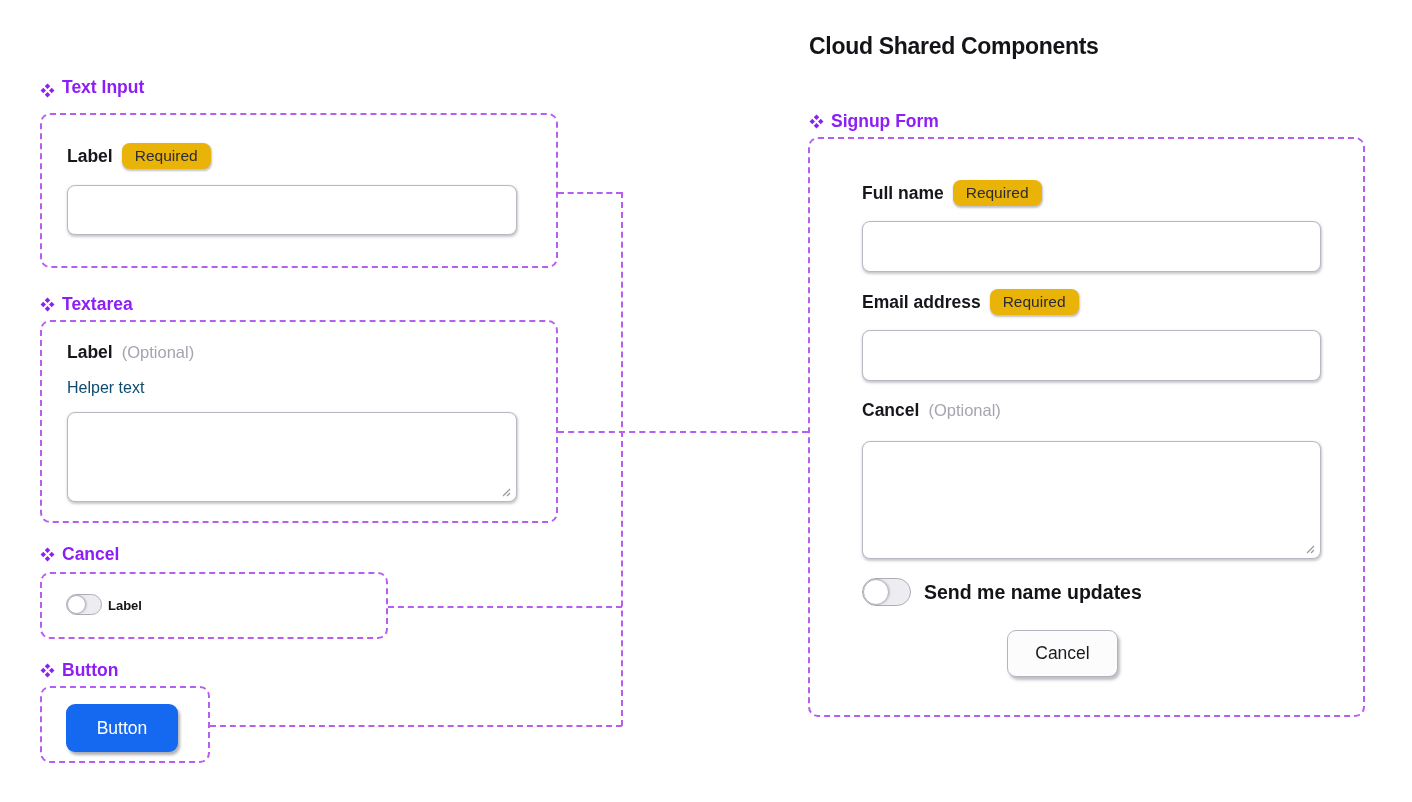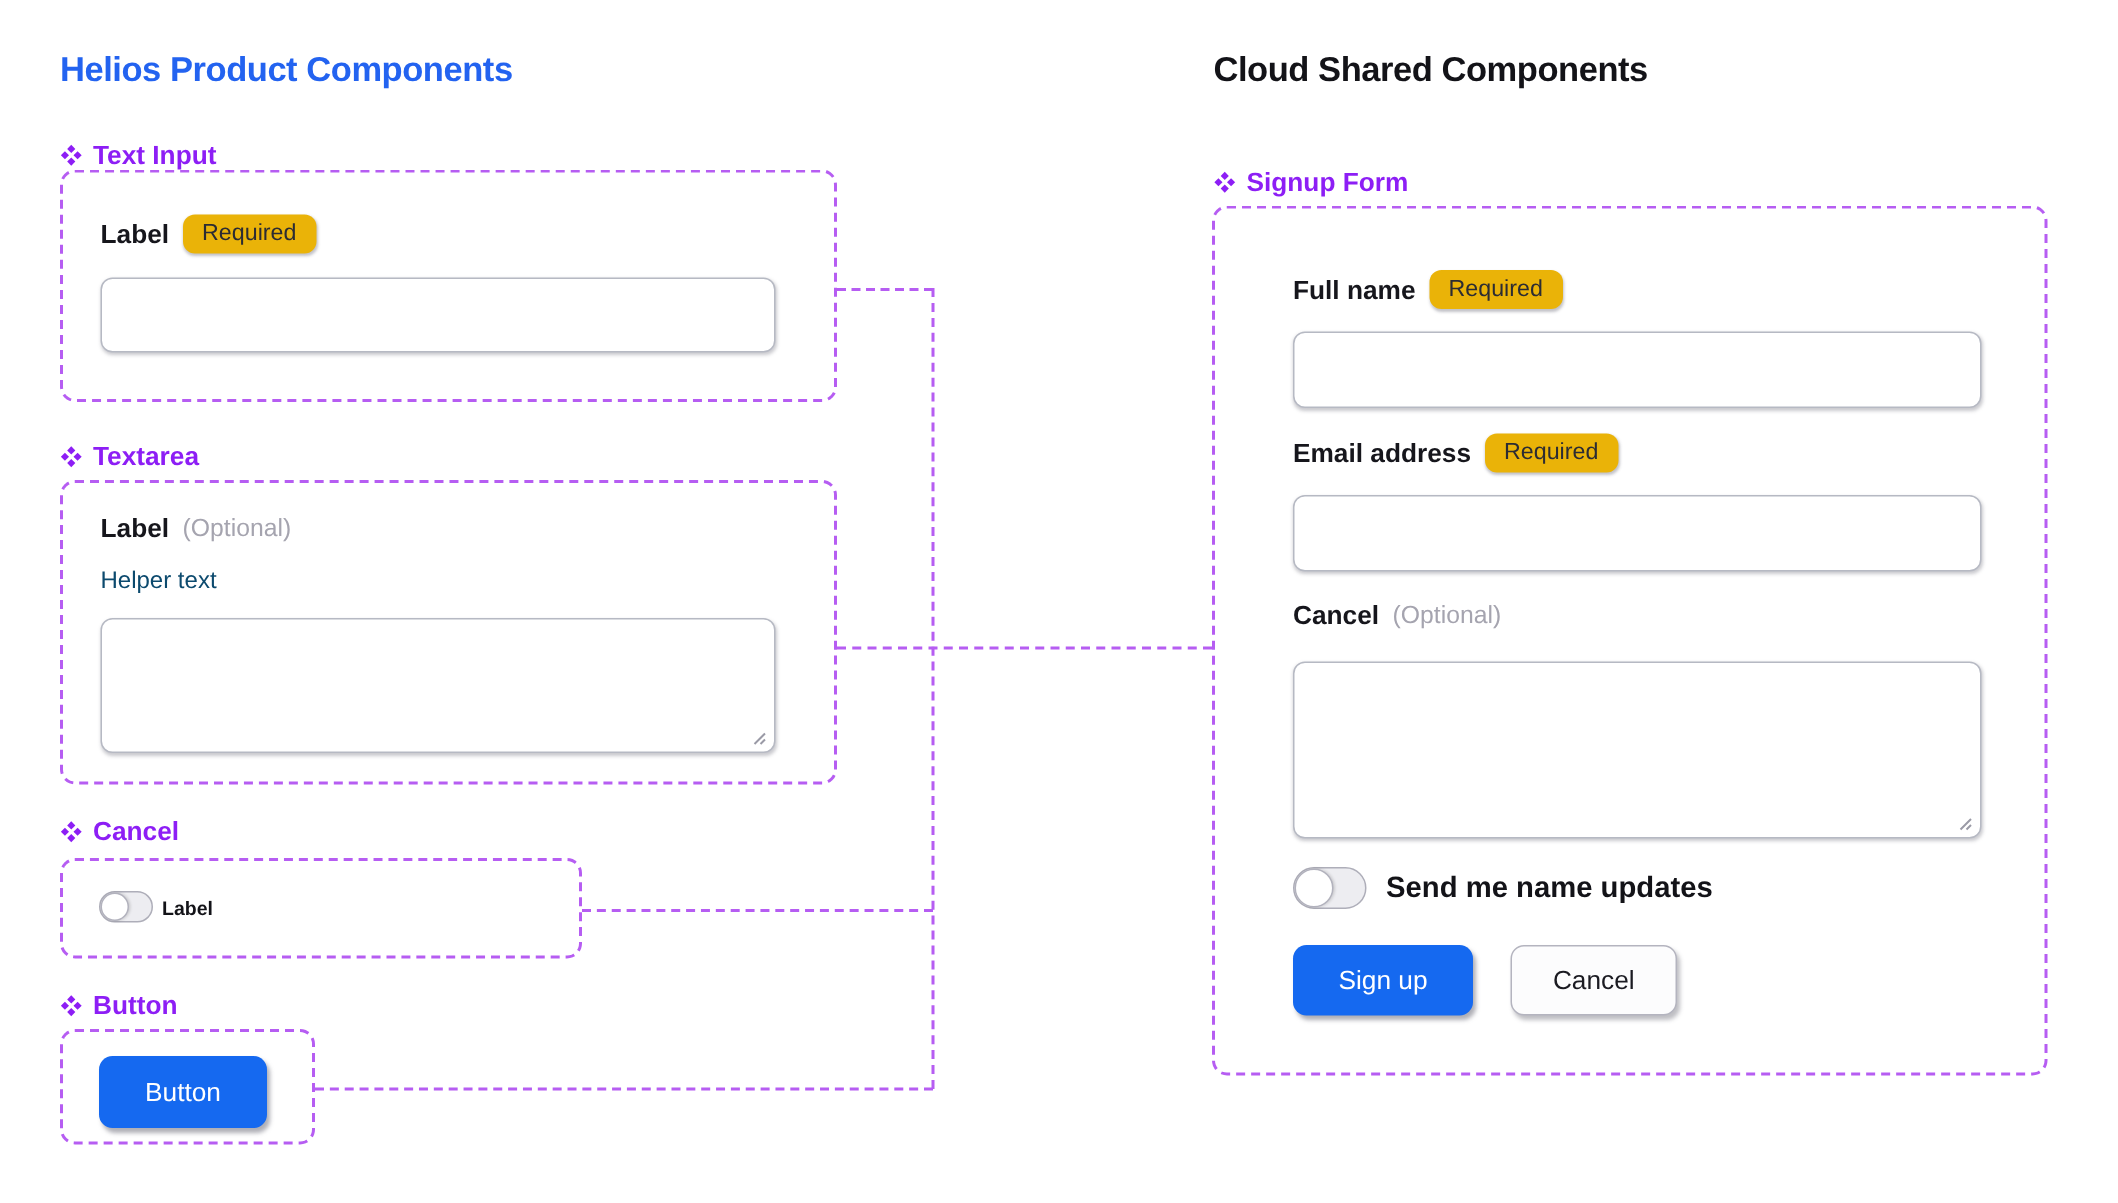--- a/index.html
+++ b/index.html
@@ -125,21 +125,21 @@
   .btn-secondary {
     background:#fcfcfd; color:#1b1b22;
     border:1.6px solid #b4b4bf;
     box-shadow:2px 3px 3px rgba(110,110,122,.45);
   }
   #demo-button   { left:66px;  top:704px; width:112px; height:48px; }
   #signup-button { left:862px; top:630px; width:120px; height:47px; }
   #cancel-button { left:1007px;top:630px; width:111px; height:47px; }
 
   
-  #section-text-input { left:40px; top:93px; }
+  #section-text-input { left:40px; top:77px;align-items:flex-end; }
   #section-textarea   { left:40px; top:294px; }
   #section-toggle     { left:40px; top:544px; }
   #section-button     { left:40px; top:660px; }
   #section-signup     { left:809px; top:111px; }
 
   #box-text-input { left:40px;  top:113px; width:518px; height:155px; }
   #box-textarea   { left:40px;  top:320px; width:518px; height:203px; }
   #box-toggle     { left:40px;  top:572px; width:348px; height:67px; }
   #box-button     { left:40px;  top:686px; width:170px; height:77px; }
   #box-signup     { left:808px; top:137px; width:557px; height:580px; }
@@ -161,21 +161,20 @@
   #conn-v { left:621px; top:192px; height:534px; }
   #conn-b { left:558px; top:431px; width:250px; }
   #conn-c { left:388px; top:606px; width:234px; }
   #conn-d { left:210px; top:725px; width:412px; }
 </style>
 </head>
 <body>
 
 <div id="canvas">
 
-  <div id="left-title" class="page-title">Helios Product Components</div>
   <div id="right-title" class="page-title">Cloud Shared Components</div>
 
   <div id="conn-a" class="connector-h"></div>
   <div id="conn-v" class="connector-v"></div>
   <div id="conn-b" class="connector-h"></div>
   <div id="conn-c" class="connector-h"></div>
   <div id="conn-d" class="connector-h"></div>
 
   <div id="section-text-input" class="section-label">
     <svg viewBox="0 0 16 16" fill="currentColor" aria-hidden="true">
@@ -274,16 +273,15 @@
     <svg class="resize-glyph" viewBox="0 0 12 12">
       <path d="M4 11 11 4 M8 11 11 8" stroke="#9a9aa6" stroke-width="1.3" fill="none"></path>
     </svg>
   </div>
 
   <div id="toggle-right" class="toggle">
     <div class="knob"></div>
   </div>
   <div class="toggle-text-large">Send me name updates</div>
 
-  <button id="signup-button" class="btn btn-primary">Sign up</button>
   <button id="cancel-button" class="btn btn-secondary">Cancel</button>
 
 </div>
 
 </body></html>

